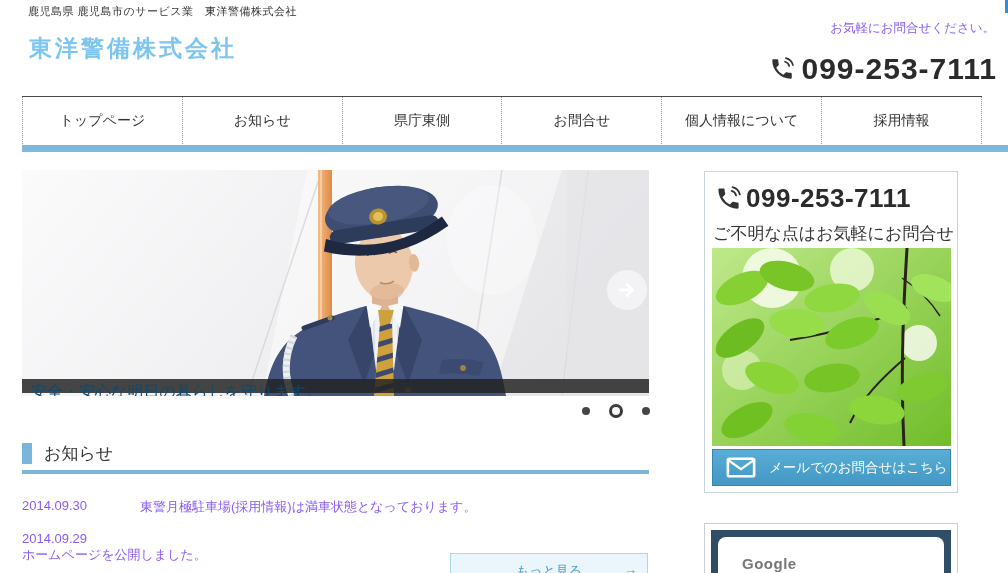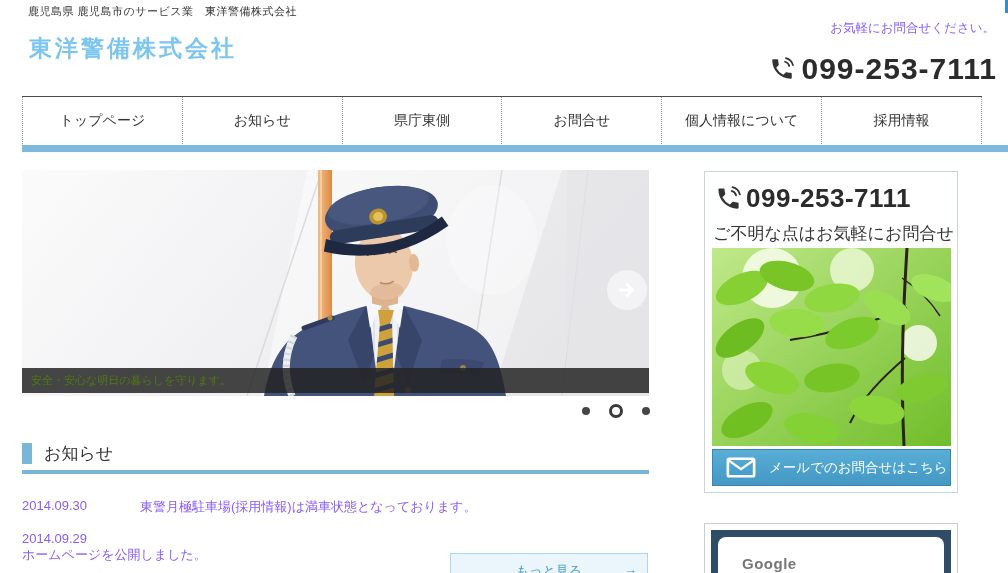--- a/index.html
+++ b/index.html
@@ -17,22 +17,22 @@
 
   .nav{position:absolute;left:22px;top:96px;width:960px;height:47px;display:flex;
        border-top:1px solid #4a4a4a;}
   .nav a{flex:1;display:flex;align-items:center;justify-content:center;font-size:14px;
          color:#333;text-decoration:none;border-left:1px dotted #999;cursor:pointer;}
   .nav a:last-child{border-right:1px dotted #999;}
   .stripe{position:absolute;left:22px;top:145px;width:986px;height:7px;background:#7db9da;}
 
   .hero{position:absolute;left:22px;top:170px;width:627px;height:226px;overflow:hidden;}
   .hero svg.hero-art{position:absolute;left:0;top:0;}
-  .hero-caption{position:absolute;left:0;right:0;bottom:3px;height:25px;line-height:25px;
-      padding-left:9px;background:rgba(34,34,34,.84);color:#4d7c0f;font-size:11px;}
+  .hero-caption{position:absolute;left:0;right:0;bottom:3px;height:14px;line-height:25px;
+      padding-left:9px;background:rgba(34,34,34,.84);color:#0c4a6e;font-size:16px;}
   .hero-next{position:absolute;left:585px;top:100px;width:40px;height:40px;border-radius:50%;
       background:rgba(255,255,255,.55);display:flex;align-items:center;justify-content:center;cursor:pointer;}
 
   .dots{position:absolute;left:582px;top:403px;width:68px;height:15px;display:flex;
         align-items:center;justify-content:space-between;}
   .dot{width:8px;height:8px;border-radius:50%;background:#454545;cursor:pointer;}
   .dot.active{width:8px;height:8px;background:#fff;border:3px solid #3a3a3a;}
 
   .news-head{position:absolute;left:22px;top:442px;display:flex;align-items:center;gap:12px;}
   .news-accent{width:10px;height:21px;background:#79b6d9;}

